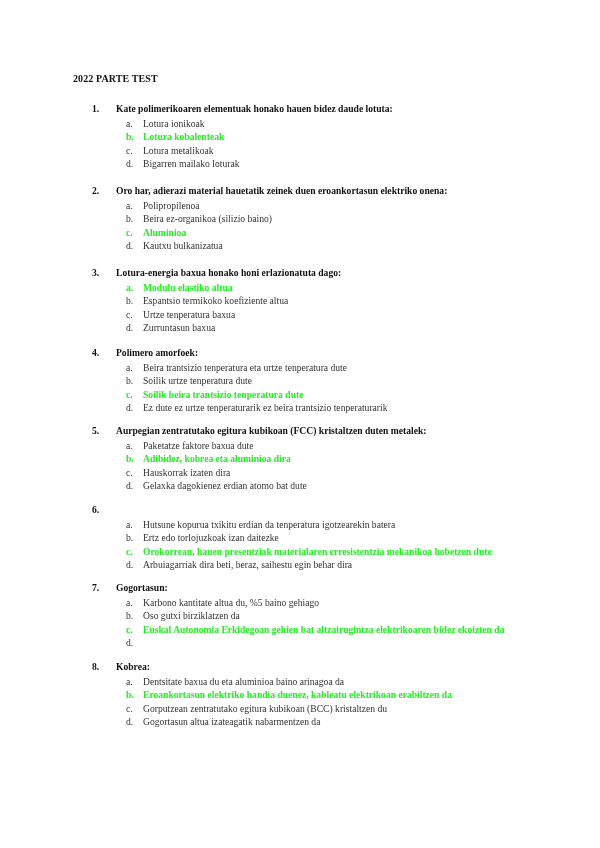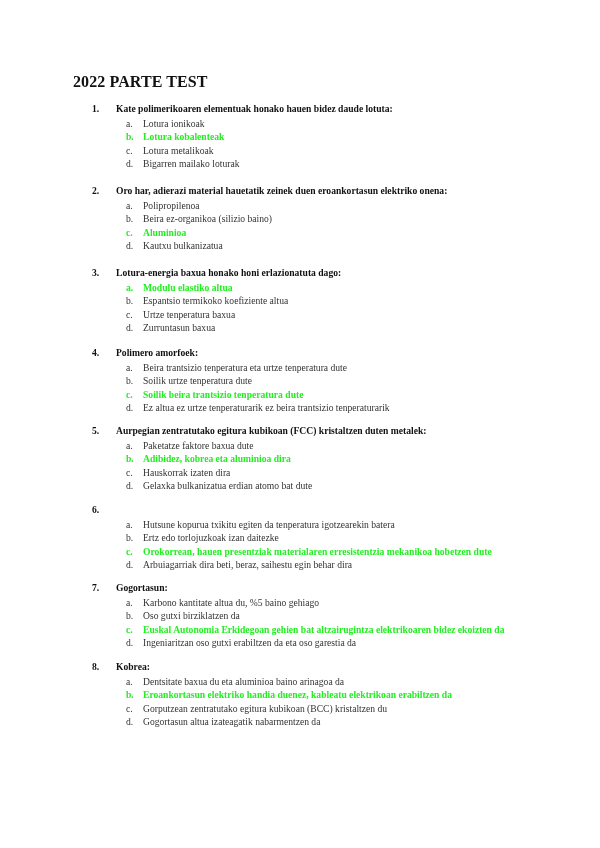--- a/index.html
+++ b/index.html
@@ -1,21 +1,21 @@
 <!DOCTYPE html>
 <html><head>
   <meta charset="utf-8">
   <style>
     html, body { margin: 0; padding: 0; }
     body {
       width: 600px; height: 848px; background: #ffffff; position: relative; overflow: hidden;
       font-family: "Liberation Serif", "DejaVu Serif", serif; color: #222;
     }
     .page { position: absolute; left: 0; top: 0; width: 600px; height: 848px; }
-    .title { position: absolute; left: 73px; top: 73px; font-size: 16px; font-weight: bold; color: #111; letter-spacing: 0.1px; }
+    .title { position: absolute; left: 73px; top: 73px; font-size: 10px; font-weight: bold; color: #111; letter-spacing: 0.1px; }
     .q { position: absolute; left: 92px; font-size: 9.6px; line-height: 13.2px; }
     .q-head { display: flex; font-weight: bold; color: #111; }
     .q-num { width: 24px; }
     .opts { margin-left: 34px; margin-top: 2px; }
     .opt { display: flex; color: #333; }
     .opt-letter { width: 17px; }
     .opt.correct { color: #22ee22; font-weight: bold; }
   </style>
 </head>
 <body>
@@ -108,21 +108,21 @@
           <div class="opt">
             <span class="opt-letter">b.</span>
             <span>Soilik urtze tenperatura dute</span>
           </div>
           <div class="opt correct" style="color: rgb(34, 238, 34);">
             <span class="opt-letter">c.</span>
             <span>Soilik beira trantsizio tenperatura dute</span>
           </div>
           <div class="opt">
             <span class="opt-letter">d.</span>
-            <span>Ez altua ez urtze tenperaturarik ez beira trantsizio tenperaturarik</span>
+            <span>Ez dute ez urtze tenperaturarik ez beira trantsizio tenperaturarik</span>
           </div>
         </div>
       </div>
       <div class="q" style="top: 424px;">
         <div class="q-head">
           <span class="q-num">5.</span>
           <span>Aurpegian zentratutako egitura kubikoan (FCC) kristaltzen duten metalek:</span>
         </div>
         <div class="opts">
           <div class="opt">
@@ -132,32 +132,32 @@
           <div class="opt correct" style="color: rgb(34, 238, 34);">
             <span class="opt-letter">b.</span>
             <span>Adibidez, kobrea eta aluminioa dira</span>
           </div>
           <div class="opt">
             <span class="opt-letter">c.</span>
             <span>Hauskorrak izaten dira</span>
           </div>
           <div class="opt">
             <span class="opt-letter">d.</span>
-            <span>Gelaxka bulkanizatua erdian atomo bat dute</span>
+            <span>Gelaxka dagokienez erdian atomo bat dute</span>
           </div>
         </div>
       </div>
       <div class="q" style="top: 503px;">
         <div class="q-head">
           <span class="q-num">6.</span>
         </div>
         <div class="opts">
           <div class="opt">
             <span class="opt-letter">a.</span>
-            <span>Hutsune kopurua txikitu egiten da tenperatura igotzearekin batera</span>
+            <span>Hutsune kopurua txikitu erdian da tenperatura igotzearekin batera</span>
           </div>
           <div class="opt">
             <span class="opt-letter">b.</span>
             <span>Ertz edo torlojuzkoak izan daitezke</span>
           </div>
           <div class="opt correct" style="color: rgb(34, 238, 34);">
             <span class="opt-letter">c.</span>
             <span>Orokorrean, hauen presentziak materialaren erresistentzia mekanikoa hobetzen dute</span>
           </div>
           <div class="opt">
@@ -179,21 +179,20 @@
           <div class="opt">
             <span class="opt-letter">b.</span>
             <span>Oso gutxi birziklatzen da</span>
           </div>
           <div class="opt correct" style="color: rgb(34, 238, 34);">
             <span class="opt-letter">c.</span>
             <span>Euskal Autonomia Erkidegoan gehien bat altzairugintza elektrikoaren bidez ekoizten da</span>
           </div>
           <div class="opt">
             <span class="opt-letter">d.</span>
-            <span>Ingeniaritzan oso gutxi erabiltzen da eta oso garestia da</span>
           </div>
         </div>
       </div>
       <div class="q" style="top: 660px;">
         <div class="q-head">
           <span class="q-num">8.</span>
           <span>Kobrea:</span>
         </div>
         <div class="opts">
           <div class="opt">

